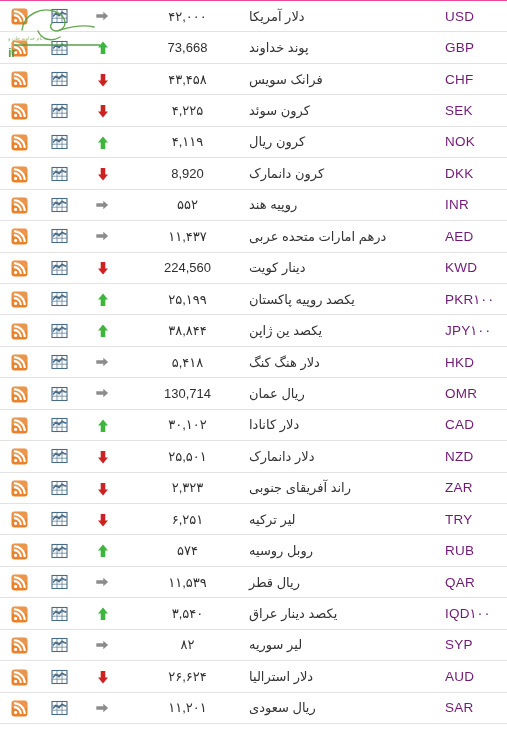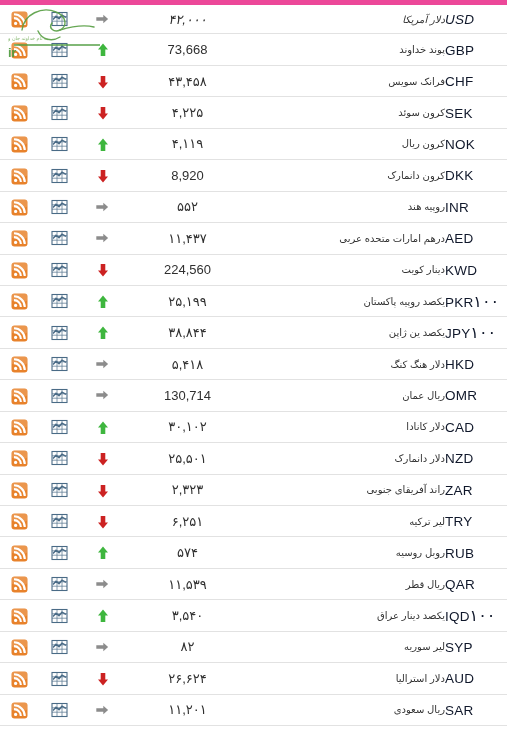--- a/index.html
+++ b/index.html
@@ -27,49 +27,48 @@
   #rates-table tr {
     height: 31.45px;
   }
   #rates-table td {
     border-bottom: 1px solid #e2e2e2;
     padding: 0;
     vertical-align: middle;
     background: #ffffff;
   }
   #rates-table tr:first-child td {
-    border-top: 5px solid #ec4899;
-    font-style: italic;
+    border-top: 1px solid #ec4899;
   }
 
   
   .col-code   { width: 62px;  }
   .col-name   { width: 196px; }
   .col-value  { width: 123px; }
   .col-arrow  { width: 46px;  }
   .col-chart  { width: 42px;  }
   .col-rss    { width: 38px;  }
 
   .cell-code {
     text-align: left;
     padding-left: 14px;
     font-size: 13.5px;
     letter-spacing: .2px;
-    color: #0f172a;
+    color: #701a75;
     direction: ltr;
     white-space: nowrap;
   }
   .cell-code .sub {
-    font-size: 16px;
+    font-size: 13px;
   }
 
   .cell-name {
-    text-align: right;
+    text-align: left;
     padding-left: 8px;
-    font-size: 10px;
+    font-size: 13px;
     color: #333333;
     white-space: nowrap;
     direction: rtl;
   }
 
   .cell-value {
     text-align: center;
     font-size: 13px;
     color: #2f2f2f;
     direction: ltr;

